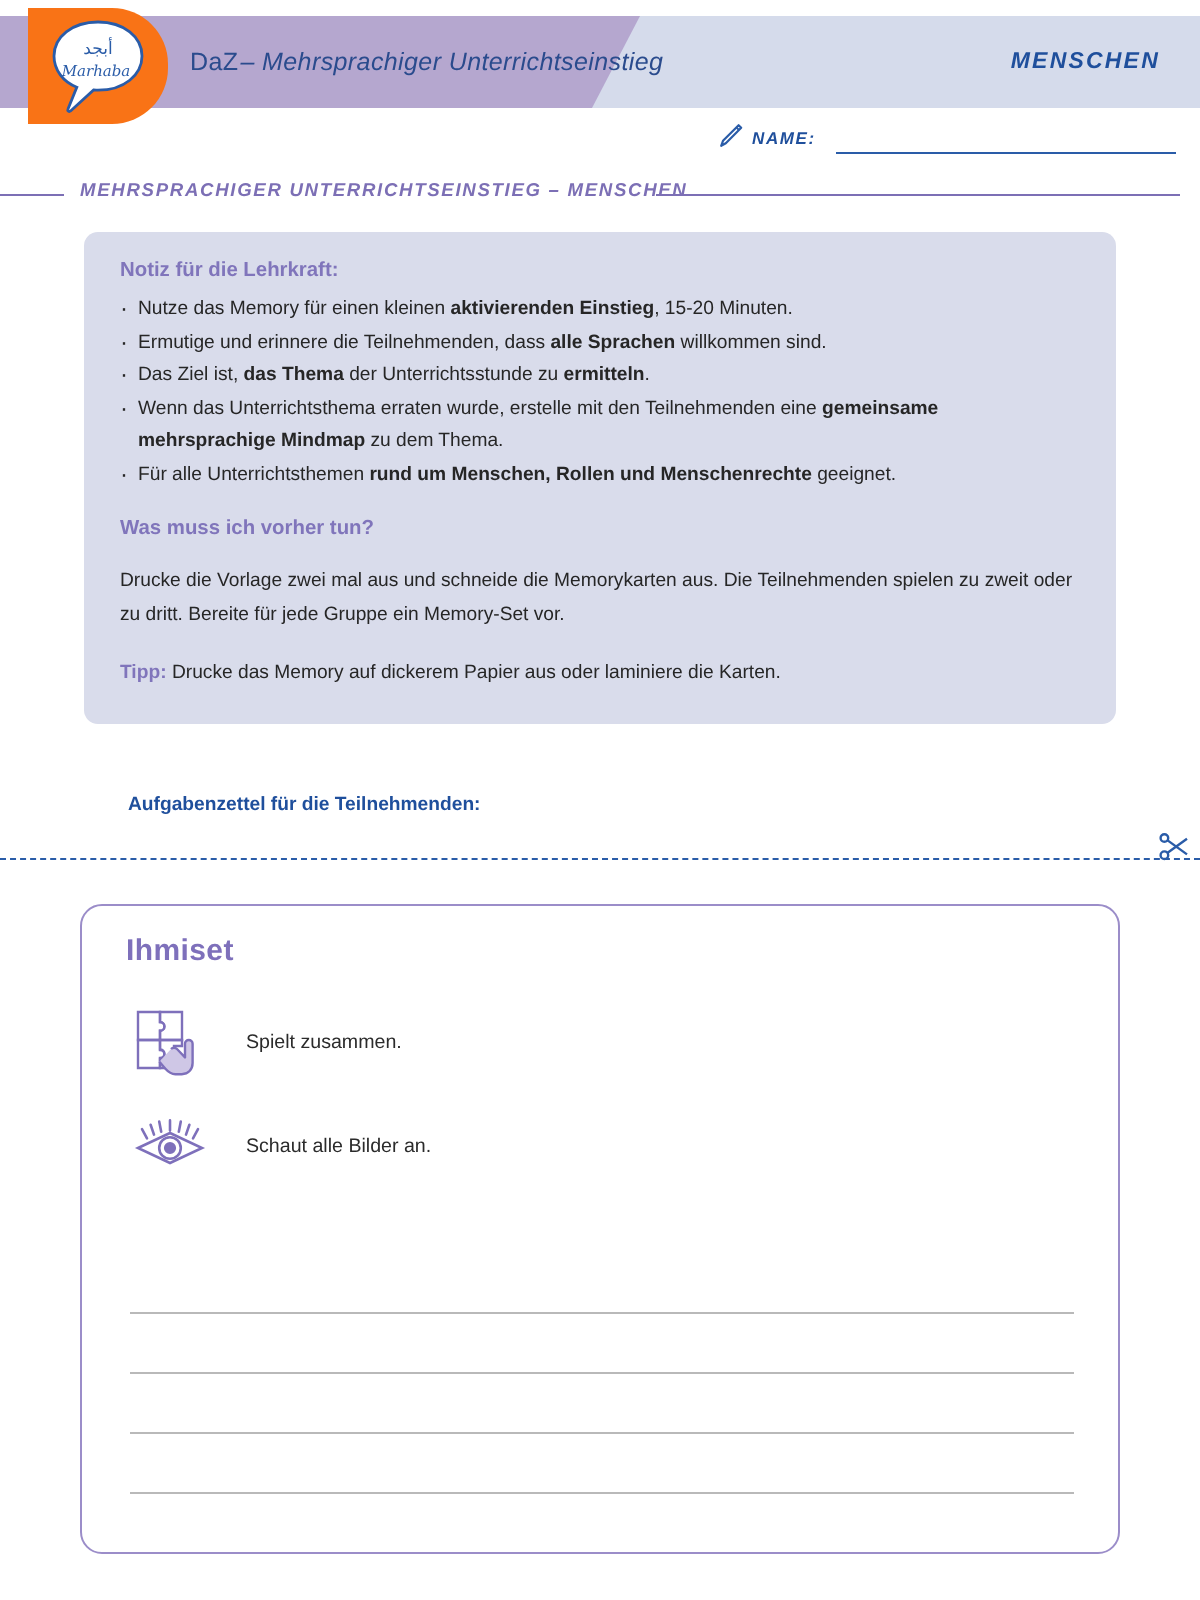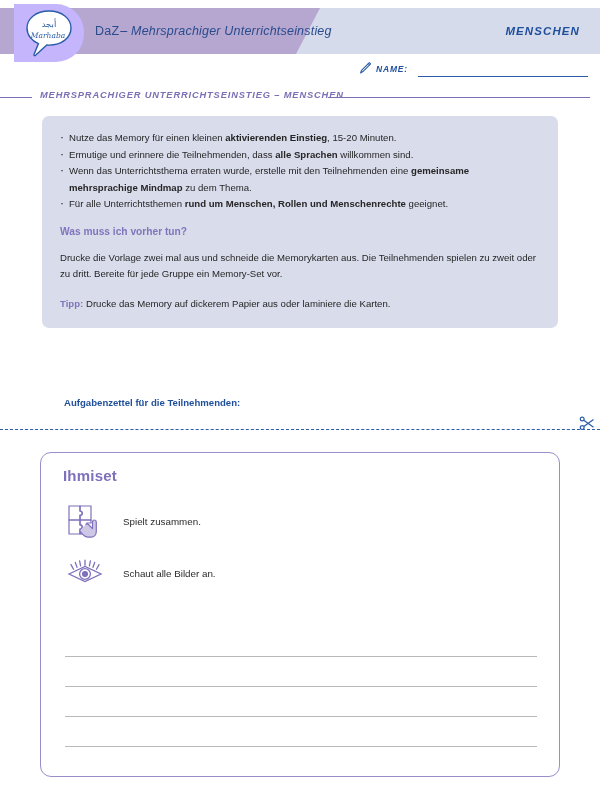--- a/index.html
+++ b/index.html
@@ -27,21 +27,21 @@
     background:#b5a7cf;
     clip-path:polygon(12px 0,12px 0,0 46px,0 46px);
   }
   .header-slash{
     position:absolute;left:306px;top:0;width:22px;height:46px;
     background:#b5a7cf;
     clip-path:polygon(22px 0,22px 0,0 46px,0 46px);
   }
   .logo-wrap{
     position:absolute;left:14px;top:-4px;width:70px;height:58px;
-    background:#c4b5fd;border-radius:0 28px 28px 0;
+    background:#f97316;border-radius:0 28px 28px 0;
     display:flex;align-items:center;justify-content:center;
   }
   .logo-bubble{position:relative;width:52px;height:50px;}
   .logo-bubble svg{display:block;}
   .header-title{
     position:absolute;left:95px;top:0;height:46px;
     display:flex;align-items:center;
     font-size:12.5px;color:#2a4b8d;font-style:italic;letter-spacing:.2px;
     white-space:nowrap;
   }
@@ -174,23 +174,25 @@
     <span class="name-line"></span>
   </div>
 
   <div class="subtitle-row">
     <span class="subtitle-rule-left"></span>
     <span class="subtitle-text">MEHRSPRACHIGER UNTERRICHTSEINSTIEG – MENSCHEN</span>
     <span class="subtitle-rule-right"></span>
   </div>
 
   <div class="notice">
+    <div class="notice-h">Notiz für die Lehrkraft:</div>
     <ul id="notice-list">
         <li><span>Nutze das Memory für einen kleinen </span><b>aktivierenden Einstieg</b><span>, 15-20 Minuten.</span></li>
         <li><span>Ermutige und erinnere die Teilnehmenden, dass </span><b>alle Sprachen</b><span> willkommen sind.</span></li>
+        <li><span>Das Ziel ist, </span><b>das Thema</b><span> der Unterrichtsstunde zu </span><b>ermitteln</b><span>.</span></li>
         <li><span>Wenn das Unterrichtsthema erraten wurde, erstelle mit den Teilnehmenden eine </span><b>gemeinsame mehrsprachige Mindmap</b><span> zu dem Thema.</span></li>
         <li><span>Für alle Unterrichtsthemen </span><b>rund um Menschen, Rollen und Menschenrechte</b><span> geeignet.</span></li>
       </ul>
     <div class="notice-h2">Was muss ich vorher tun?</div>
     <div class="notice-p">Drucke die Vorlage zwei mal aus und schneide die Memorykarten aus. Die Teilnehmenden spielen zu zweit oder zu dritt. Bereite für jede Gruppe ein Memory-Set vor.</div>
     <div class="notice-tip">
       <span class="tipw">Tipp:</span><span> Drucke das Memory auf dickerem Papier aus oder laminiere die Karten.</span>
     </div>
   </div>
 

